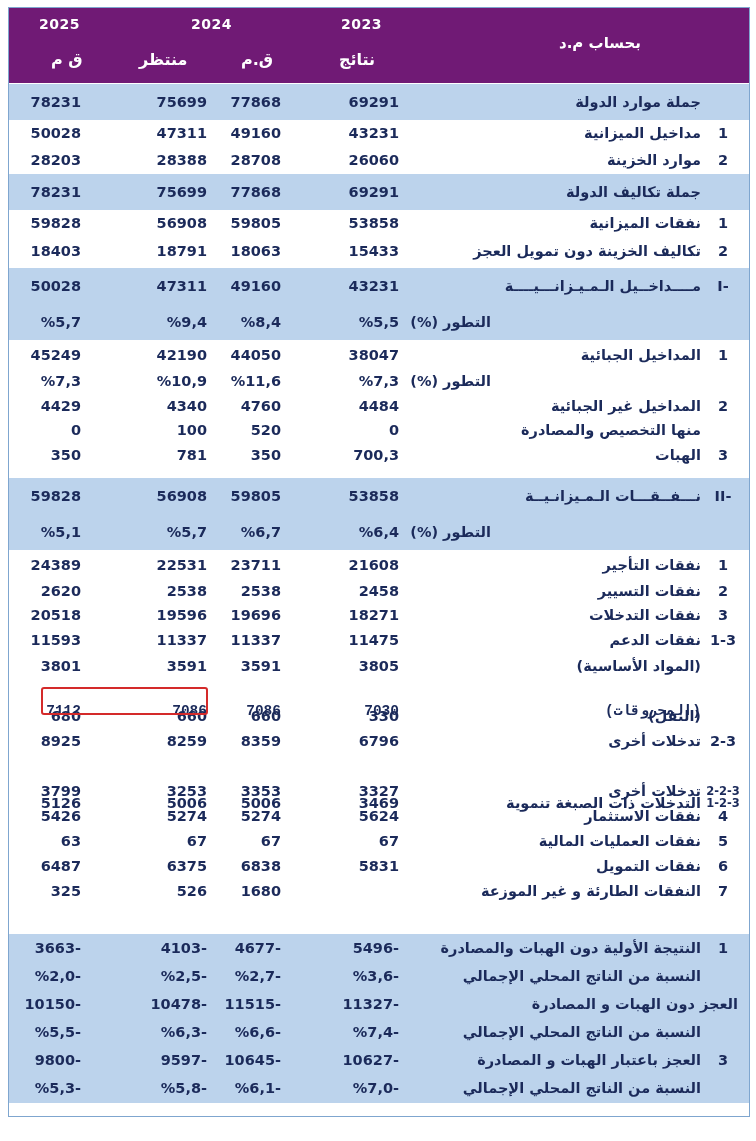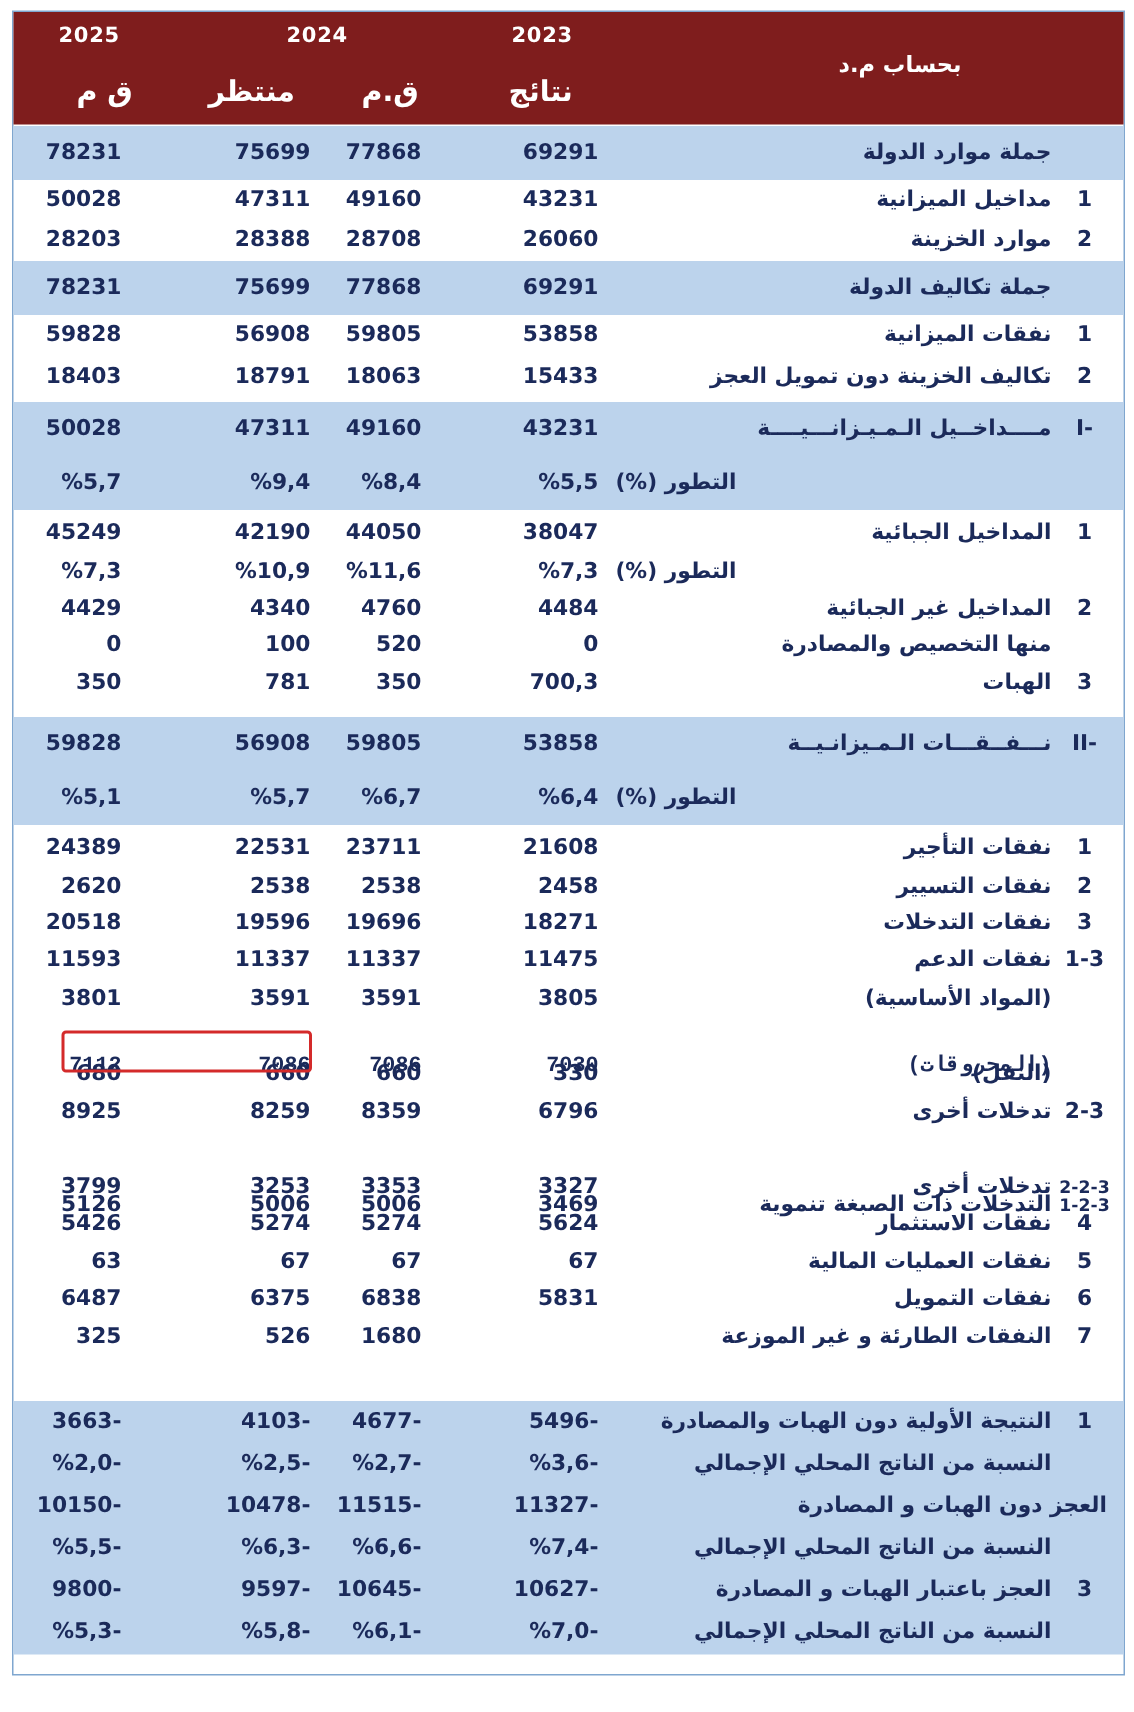--- a/index.html
+++ b/index.html
@@ -1,20 +1,20 @@
 <!DOCTYPE html>
 <html><head>
 <meta charset="utf-8">
 <style>
   html, body { margin:0; padding:0; background:#ffffff; }
   body { width:756px; height:1141px; position:relative; font-family:"DejaVu Sans", sans-serif; color:#1b2a5a; overflow:hidden; }
   .frame { position:absolute; left:8px; top:7px; width:742px; height:1110px; border:1px solid #7fa6cf; box-sizing:border-box; background:#fff; }
-  .header { position:absolute; left:0; top:0; width:100%; height:75px; background:#7f1d1d; color:#ffffff; }
+  .header { position:absolute; left:0; top:0; width:100%; height:75px; background:#701a75; color:#ffffff; }
   .header .yr { position:absolute; top:8px; font-size:14px; font-weight:bold; letter-spacing:0.5px; }
-  .header .sub { position:absolute; top:42px; font-size:19px; font-weight:bold; }
+  .header .sub { position:absolute; top:42px; font-size:16px; font-weight:bold; }
   .header .unit { position:absolute; right:108px; top:26px; font-size:15px; font-weight:bold; direction:rtl; }
   .row { position:absolute; left:0; width:100%; font-size:14.5px; font-weight:bold; }
   .band { position:absolute; left:0; width:100%; background:#bcd3ec; }
   .cell { position:absolute; text-align:right; white-space:nowrap; }
   .c2025 { right:auto; left:10px; width:62px; }
   .c2024e { left:120px; width:78px; }
   .c2024q { left:210px; width:62px; }
   .c2023 { left:320px; width:70px; }
   .lbl { position:absolute; right:48px; direction:rtl; white-space:nowrap; text-align:right; }
   .lblsub { position:absolute; right:258px; direction:rtl; white-space:nowrap; }

